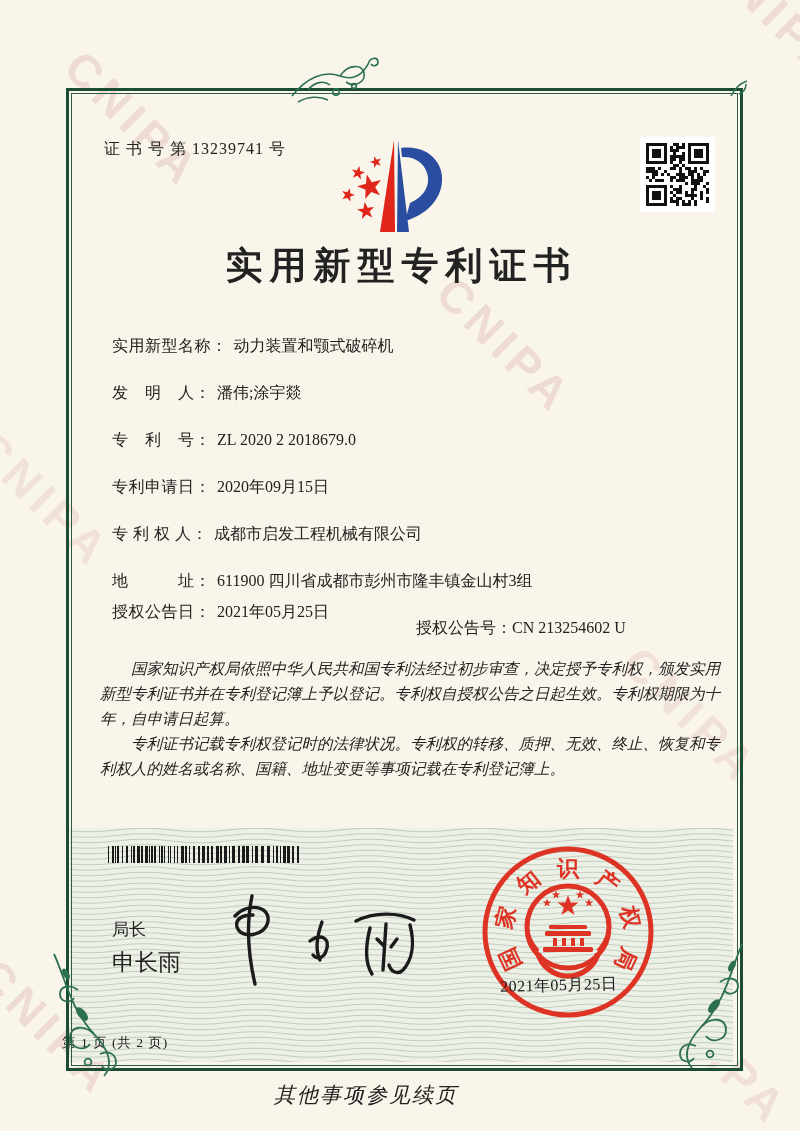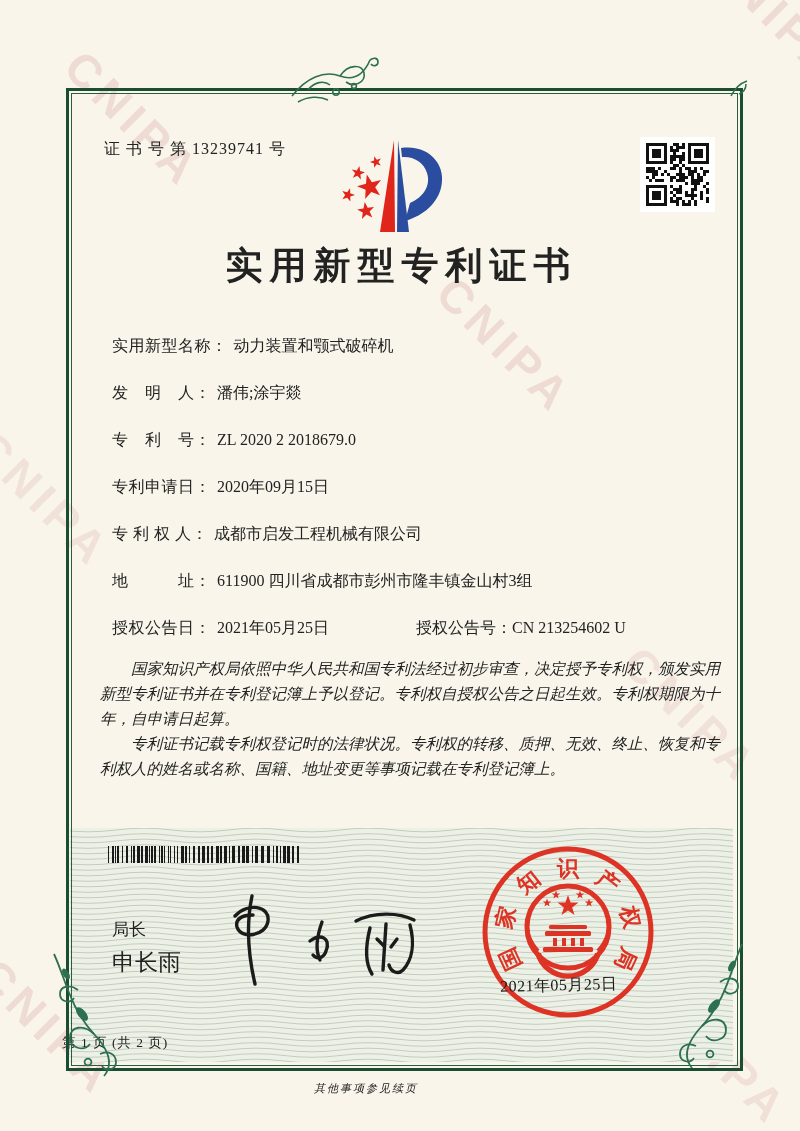--- a/index.html
+++ b/index.html
@@ -40,40 +40,40 @@
   .qr-box{position:absolute; left:640px; top:137px; width:75px; height:75px;
           background:#fff; z-index:3; display:flex; align-items:center; justify-content:center;}
   .title{position:absolute; left:66px; top:241px; width:671px; text-align:center;
          font-size:37px; font-weight:bold; letter-spacing:7px; z-index:3;}
   
   .fields{position:absolute; left:112px; top:336px; width:560px; z-index:3;}
   .field-row{position:absolute; left:0; font-size:16px; white-space:nowrap;}
   .field-row .lbl{letter-spacing:.5px;margin-top:43px;}
   .field-row .val{margin-left:6px;}
   .r0{top:0px;} .r1{top:47px;} .r2{top:94px;} .r3{top:141px;}
-  .r4{top:188px;font-family:Liberation Serif, serif;} .r5{top:235px;text-align:right;} .r6{top:282px;}
+  .r4{top:188px;font-family:Liberation Serif, serif;} .r5{top:235px;text-align:right;} .r6{top:266px;}
   .grant-pair{position:absolute; left:304px; top:282px; font-size:16px; white-space:nowrap;}
   
   .paras{position:absolute; left:100px; top:656px; width:620px; z-index:3;
          font-style:italic; font-size:15.5px; line-height:25px; text-align:justify;}
   .paras p{margin:0; text-indent:2em;}
   
   .barcode{position:absolute; left:108px; top:846px; z-index:3;}
   .signer-title{position:absolute; left:112px; top:918px; z-index:3;
      font-family:"Liberation Sans","DejaVu Sans",sans-serif; font-size:17px;}
   .signer-name{position:absolute; left:112px; top:947px; z-index:3;
      font-family:"Liberation Sans","DejaVu Sans",sans-serif; font-size:23px;}
   .signature{position:absolute; left:222px; top:888px; z-index:3;}
   .seal{position:absolute; left:480px; top:843px; z-index:3; opacity:.95;}
   .seal-date{position:absolute; left:500px; top:975px; width:140px; z-index:4;
              font-size:16px; color:#191919; letter-spacing:.5px; transform:rotate(-1.5deg);}
   .page-num{position:absolute; left:62px; top:1034px; width:671px; text-align:left;
             font-size:13.5px; z-index:3; letter-spacing:1px;}
   .footer-note{position:absolute; left:0; top:1081px; width:732px; text-align:center;
-               font-style:italic; font-size:11px; z-index:3; letter-spacing:2px;}
+               font-style:italic; font-size:21px; z-index:3; letter-spacing:2px;}
   
   .orn{position:absolute; z-index:6; pointer-events:none;}
   .orn-dragon{left:288px; top:52px;}
   .orn-tr{left:729px; top:78px;}
   .orn-bl{left:46px; top:950px; transform:scaleX(-1);}
   .orn-br{left:668px; top:940px;}
 </style>
 </head>
 <body>
 

